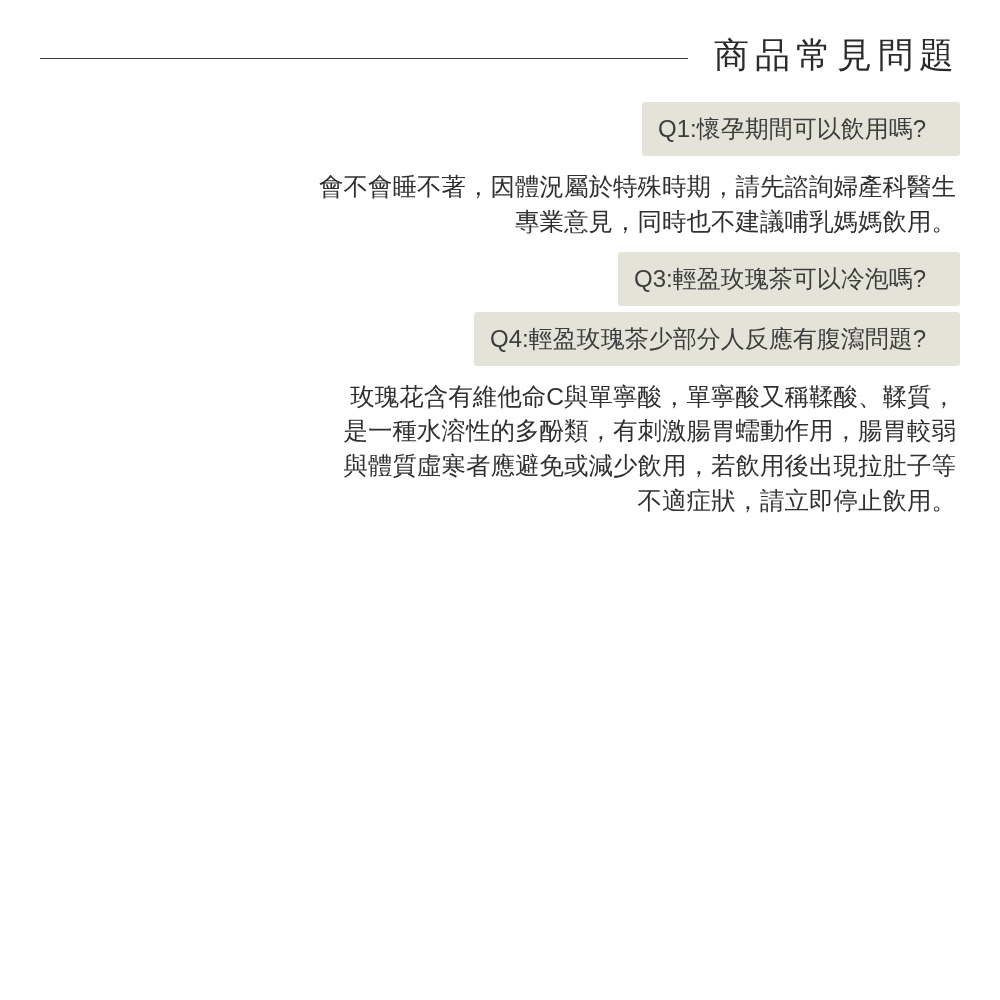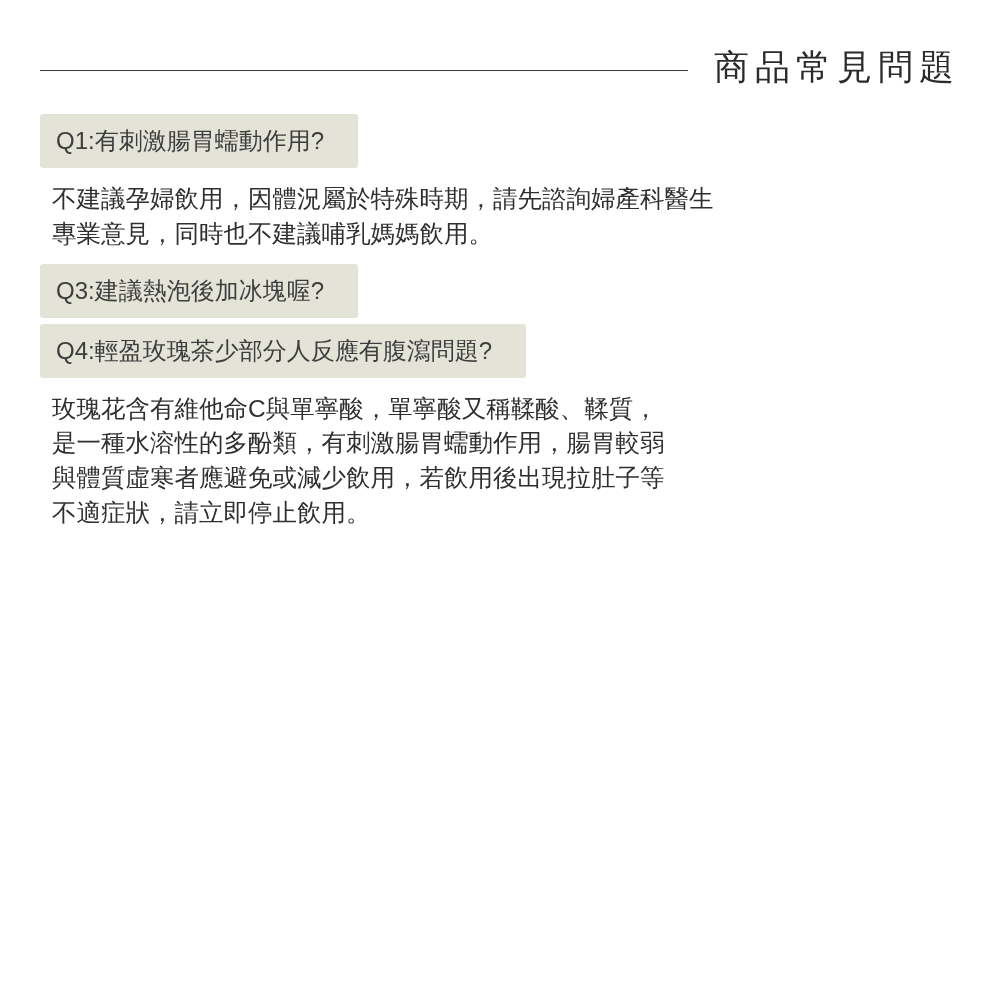--- a/index.html
+++ b/index.html
@@ -12,21 +12,22 @@
     background: #ffffff;
     font-family: "Liberation Sans", "DejaVu Sans", sans-serif;
     color: #2b2b2b;
     overflow: hidden;
   }
   .page {
     position: relative;
     width: 1000px;
     height: 1000px;
     box-sizing: border-box;
-    padding: 12px 40px;
+    padding: 0 40px;
+    text-align: right;
   }
 
   
   .header {
     display: flex;
     align-items: center;
     height: 96px;
     padding-top: 14px;
     box-sizing: border-box;
   }
@@ -83,28 +84,28 @@
 <div class="page">
 
   <div class="header">
     <div class="header-rule"></div>
     <div class="header-title">商品常見問題</div>
   </div>
 
   <div class="faq-list">
 
     <div class="faq-item">
-      <div class="faq-question">Q1:有刺激腸胃蠕動作用?</div>
-      <div class="faq-answer">不建議孕婦飲用，因體況屬於特殊時期，請先諮詢婦產科醫生
+      <div class="faq-question">Q1:懷孕期間可以飲用嗎?</div>
+      <div class="faq-answer">會不會睡不著，因體況屬於特殊時期，請先諮詢婦產科醫生
 專業意見，同時也不建議哺乳媽媽飲用。</div>
     </div>
 
 
     <div class="faq-item">
-      <div class="faq-question">Q3:建議熱泡後加冰塊喔?</div>
+      <div class="faq-question">Q3:輕盈玫瑰茶可以冷泡嗎?</div>
     </div>
 
     <div class="faq-item">
       <div class="faq-question">Q4:輕盈玫瑰茶少部分人反應有腹瀉問題?</div>
       <div class="faq-answer">玫瑰花含有維他命C與單寧酸，單寧酸又稱鞣酸、鞣質，
 是一種水溶性的多酚類，有刺激腸胃蠕動作用，腸胃較弱
 與體質虛寒者應避免或減少飲用，若飲用後出現拉肚子等
 不適症狀，請立即停止飲用。</div>
     </div>
 

